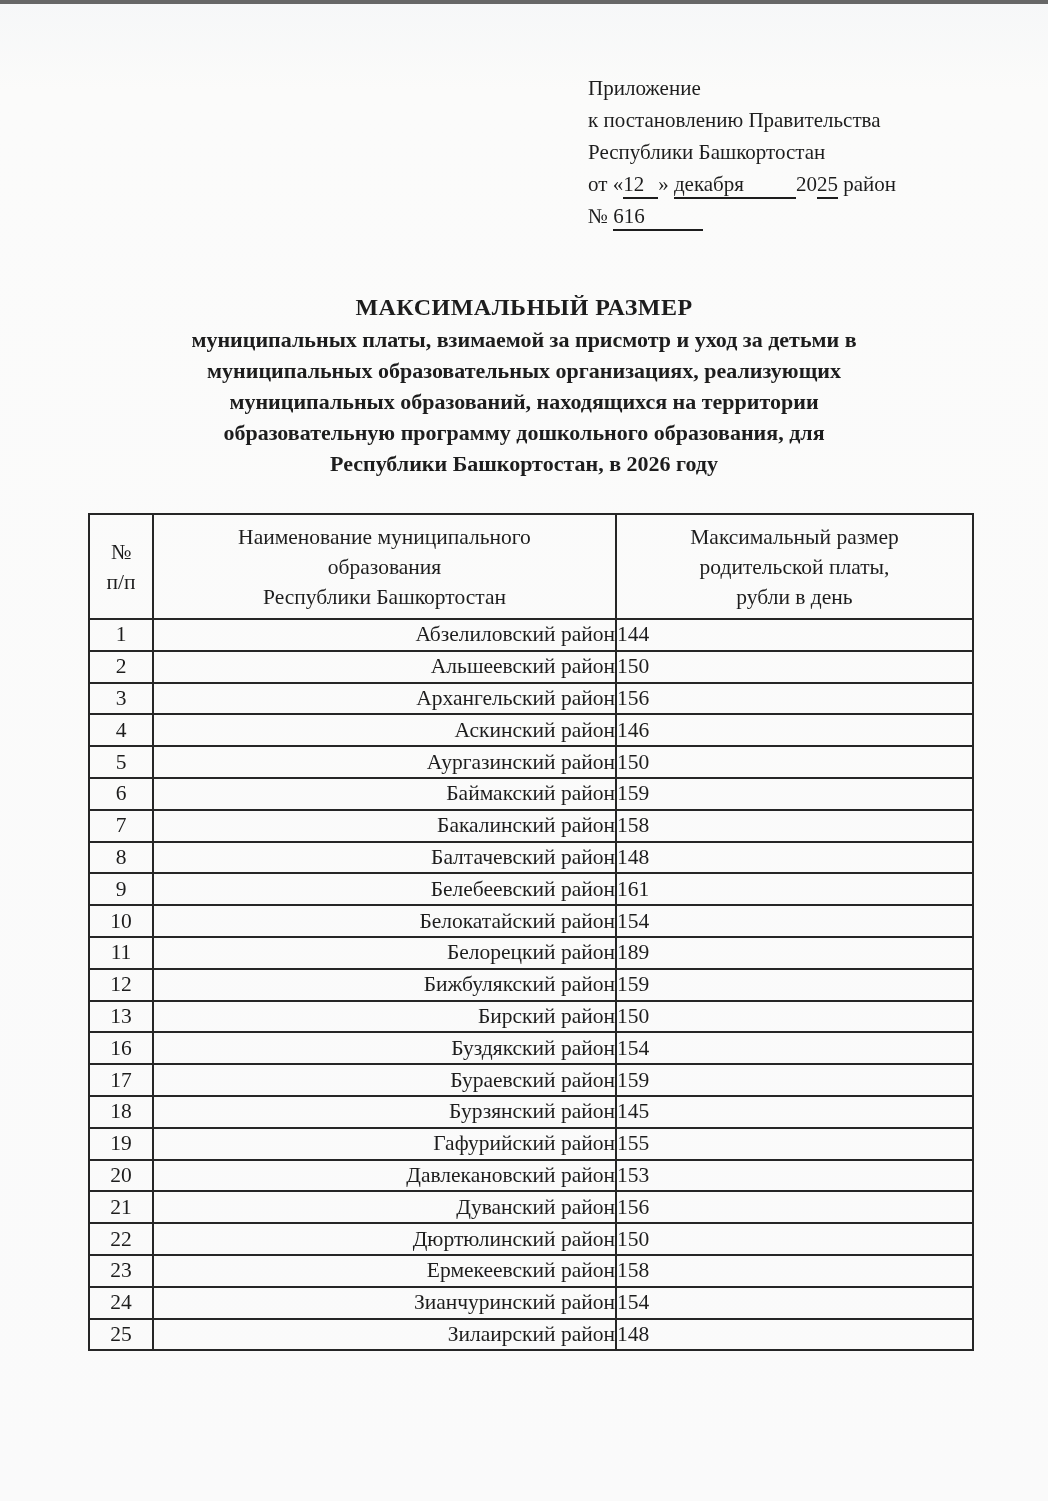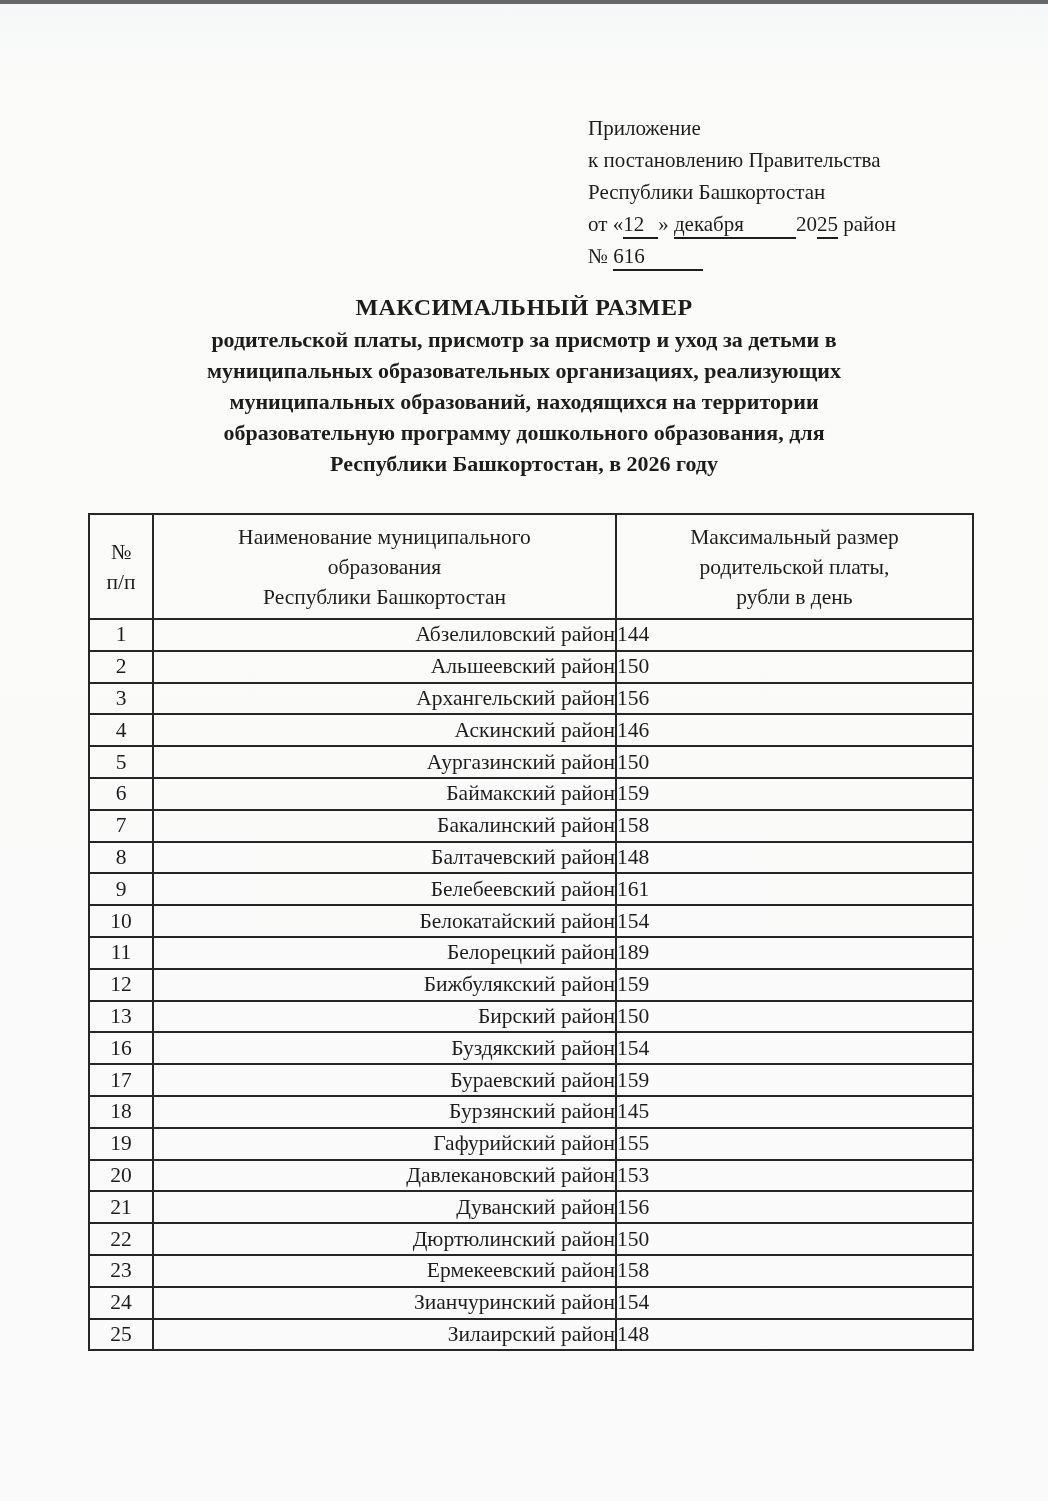--- a/index.html
+++ b/index.html
@@ -22,21 +22,20 @@
     background: #676767;
   }
   
   .header-block {
     position: absolute;
     left: 588px;
     top: 72px;
     font-size: 21px;
     line-height: 32px;
     white-space: nowrap;
-    margin-top: 40px;
   }
   .u {
     border-bottom: 2px solid #1d1d1d;
     padding-bottom: 1px;
   }
   .u-day  { padding-right: 14px; }
   .u-month{ padding-right: 52px; }
   .u-num  { padding-right: 58px; }
   
   .title-block {
@@ -95,21 +94,21 @@
 <div class="header-block">
   <div>Приложение</div>
   <div>к постановлению Правительства</div>
   <div>Республики Башкортостан</div>
   <div><span>от «</span><span class="u u-day">12</span><span>»</span>&nbsp;<span class="u u-month">декабря</span><span>20</span><span class="u">25</span>&nbsp;<span>район</span></div>
   <div><span>№</span>&nbsp;<span class="u u-num">616</span></div>
 </div>
 
 <div class="title-block">
   <div class="title-main">МАКСИМАЛЬНЫЙ РАЗМЕР</div>
-  <div>родительской платы, присмотр за присмотр и уход за детьми в</div>
+  <div>муниципальных платы, взимаемой за присмотр и уход за детьми в</div>
   <div>муниципальных образовательных организациях, реализующих</div>
   <div>муниципальных образований, находящихся на территории</div>
   <div>образовательную программу дошкольного образования, для</div>
   <div>Республики Башкортостан, в 2026 году</div>
 </div>
 
 <table class="doc-table">
   <colgroup>
     <col class="c1">
       <col class="c2">

